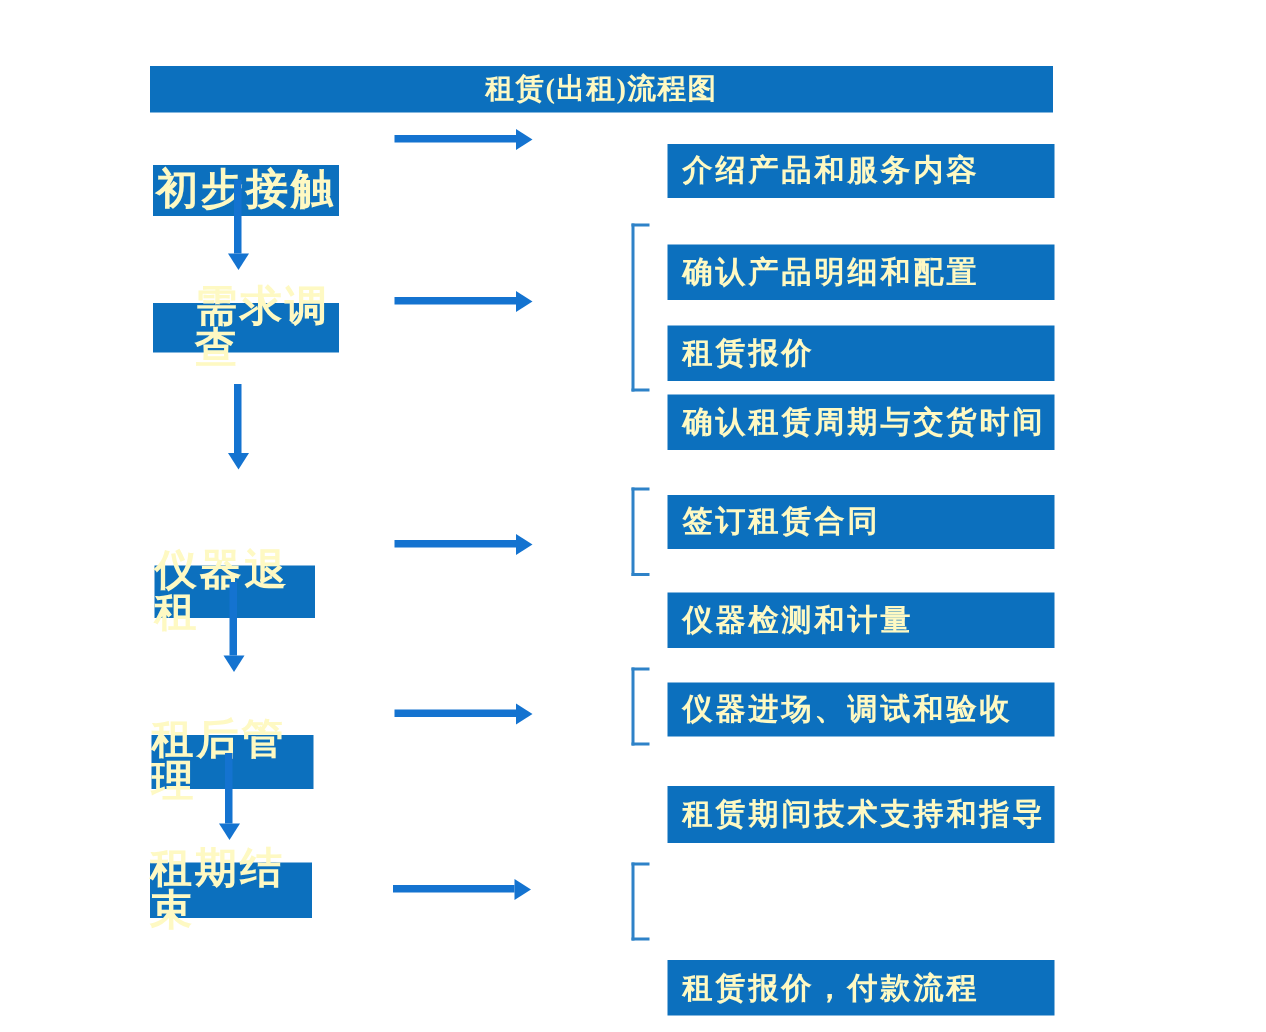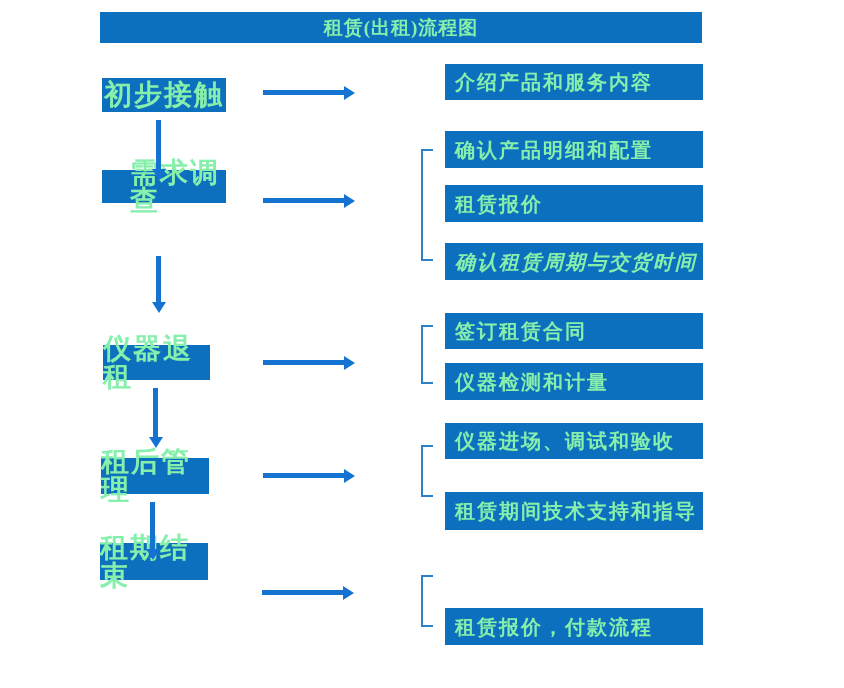--- a/index.html
+++ b/index.html
@@ -10,25 +10,26 @@
     position: relative;
     width: 844px;
     height: 688px;
     background: #ffffff;
     overflow: hidden;
   }
 
   .box {
     position: absolute;
     background: #0C70BE;
-    color: #86efac;
+    color: #fef9c3;
     font-weight: bold;
     display: flex;
     align-items: center;
     line-height: 1;
+    margin-top: 32px;
   }
 
   .title-bar {
     left: 100px; top: 12px; width: 602px; height: 31px;
     justify-content: center;
     font-size: 19px;
     letter-spacing: 1px;
   }
 
   .step-box {
@@ -115,23 +116,23 @@
 
   <div class="bracket" style="top:149px; height:112px;"></div>
   <div class="bracket" style="top:325px; height:59px;"></div>
   <div class="bracket" style="top:445px; height:52px;"></div>
   <div class="bracket" style="top:575px; height:52px;"></div>
 
   <div class="box output-box" style="top:64px;">介绍产品和服务内容</div>
 
   <div class="box output-box" style="top:131px; height:37px;">确认产品明细和配置</div>
   <div class="box output-box" style="top:185px; height:37px;">租赁报价</div>
-  <div class="box output-box" style="top:243px; height:37px;font-style:italic;">确认租赁周期与交货时间</div>
+  <div class="box output-box" style="top:231px; height:37px;">确认租赁周期与交货时间</div>
 
-  <div class="box output-box" style="top:313px;">签订租赁合同</div>
+  <div class="box output-box" style="top:298px;">签订租赁合同</div>
   <div class="box output-box" style="top:363px; height:37px;">仪器检测和计量</div>
 
   <div class="box output-box" style="top:423px;">仪器进场、调试和验收</div>
   <div class="box output-box" style="top:492px; height:38px;">租赁期间技术支持和指导</div>
 
   <div class="box output-box" style="top:608px; height:37px;">租赁报价，付款流程</div>
 
 </div>
 
 </body></html>

